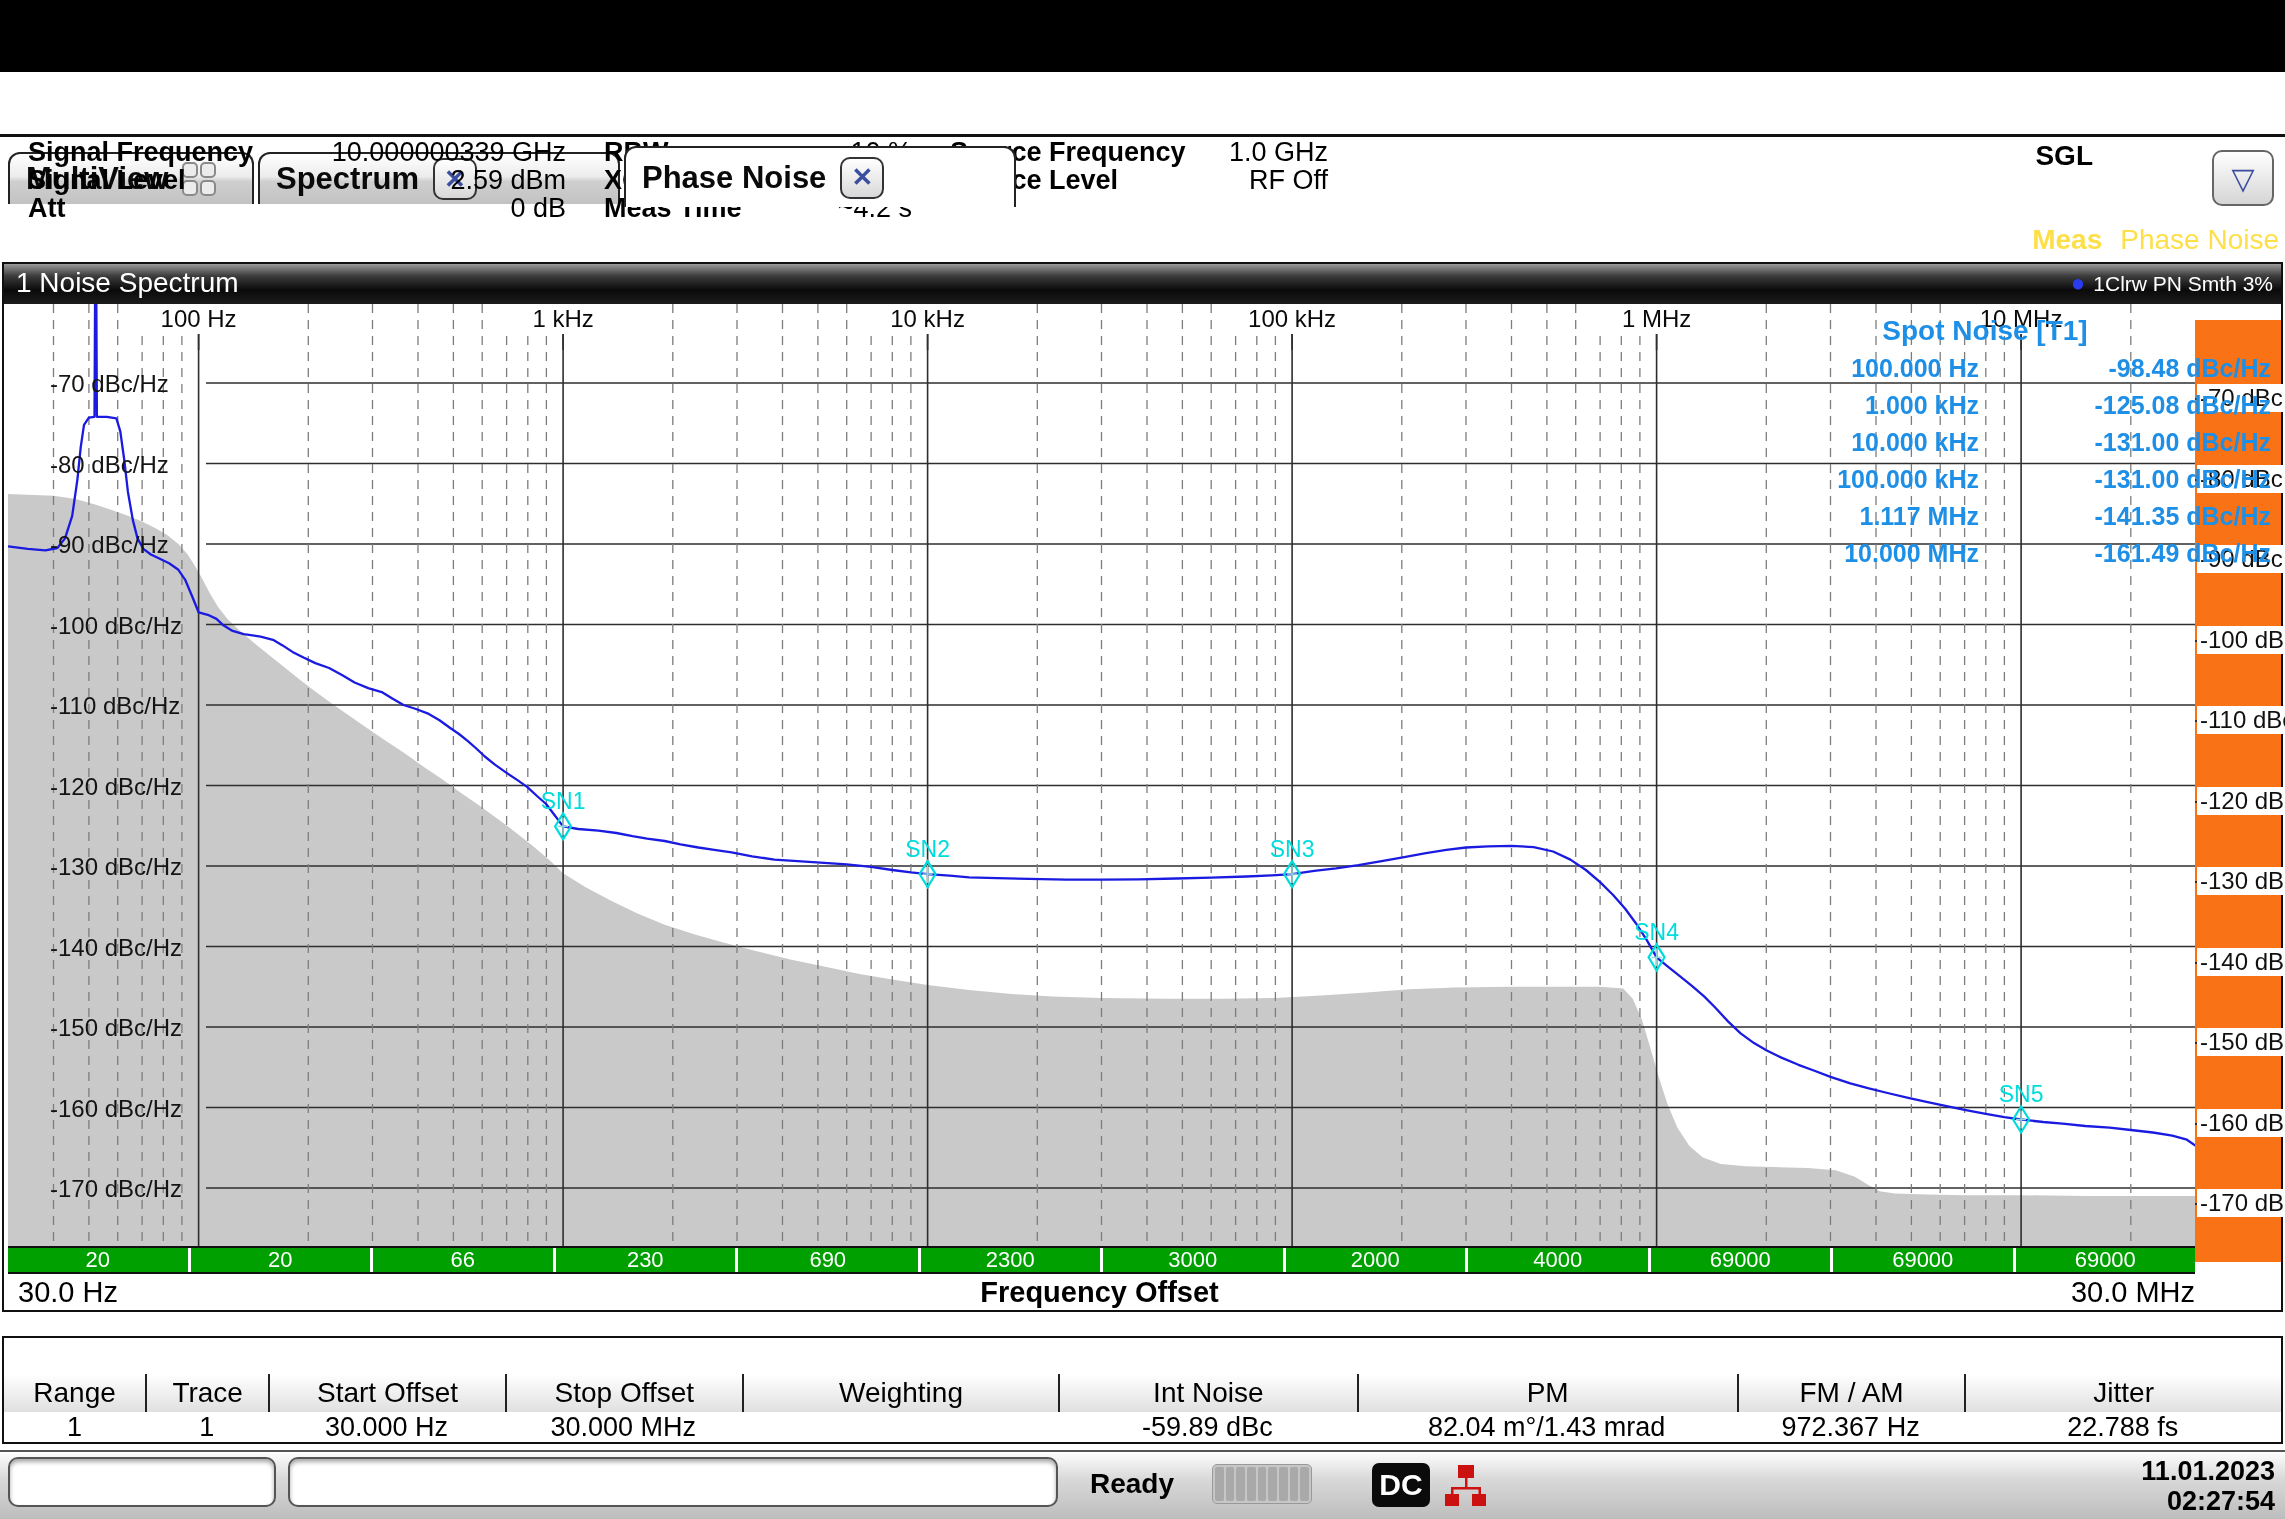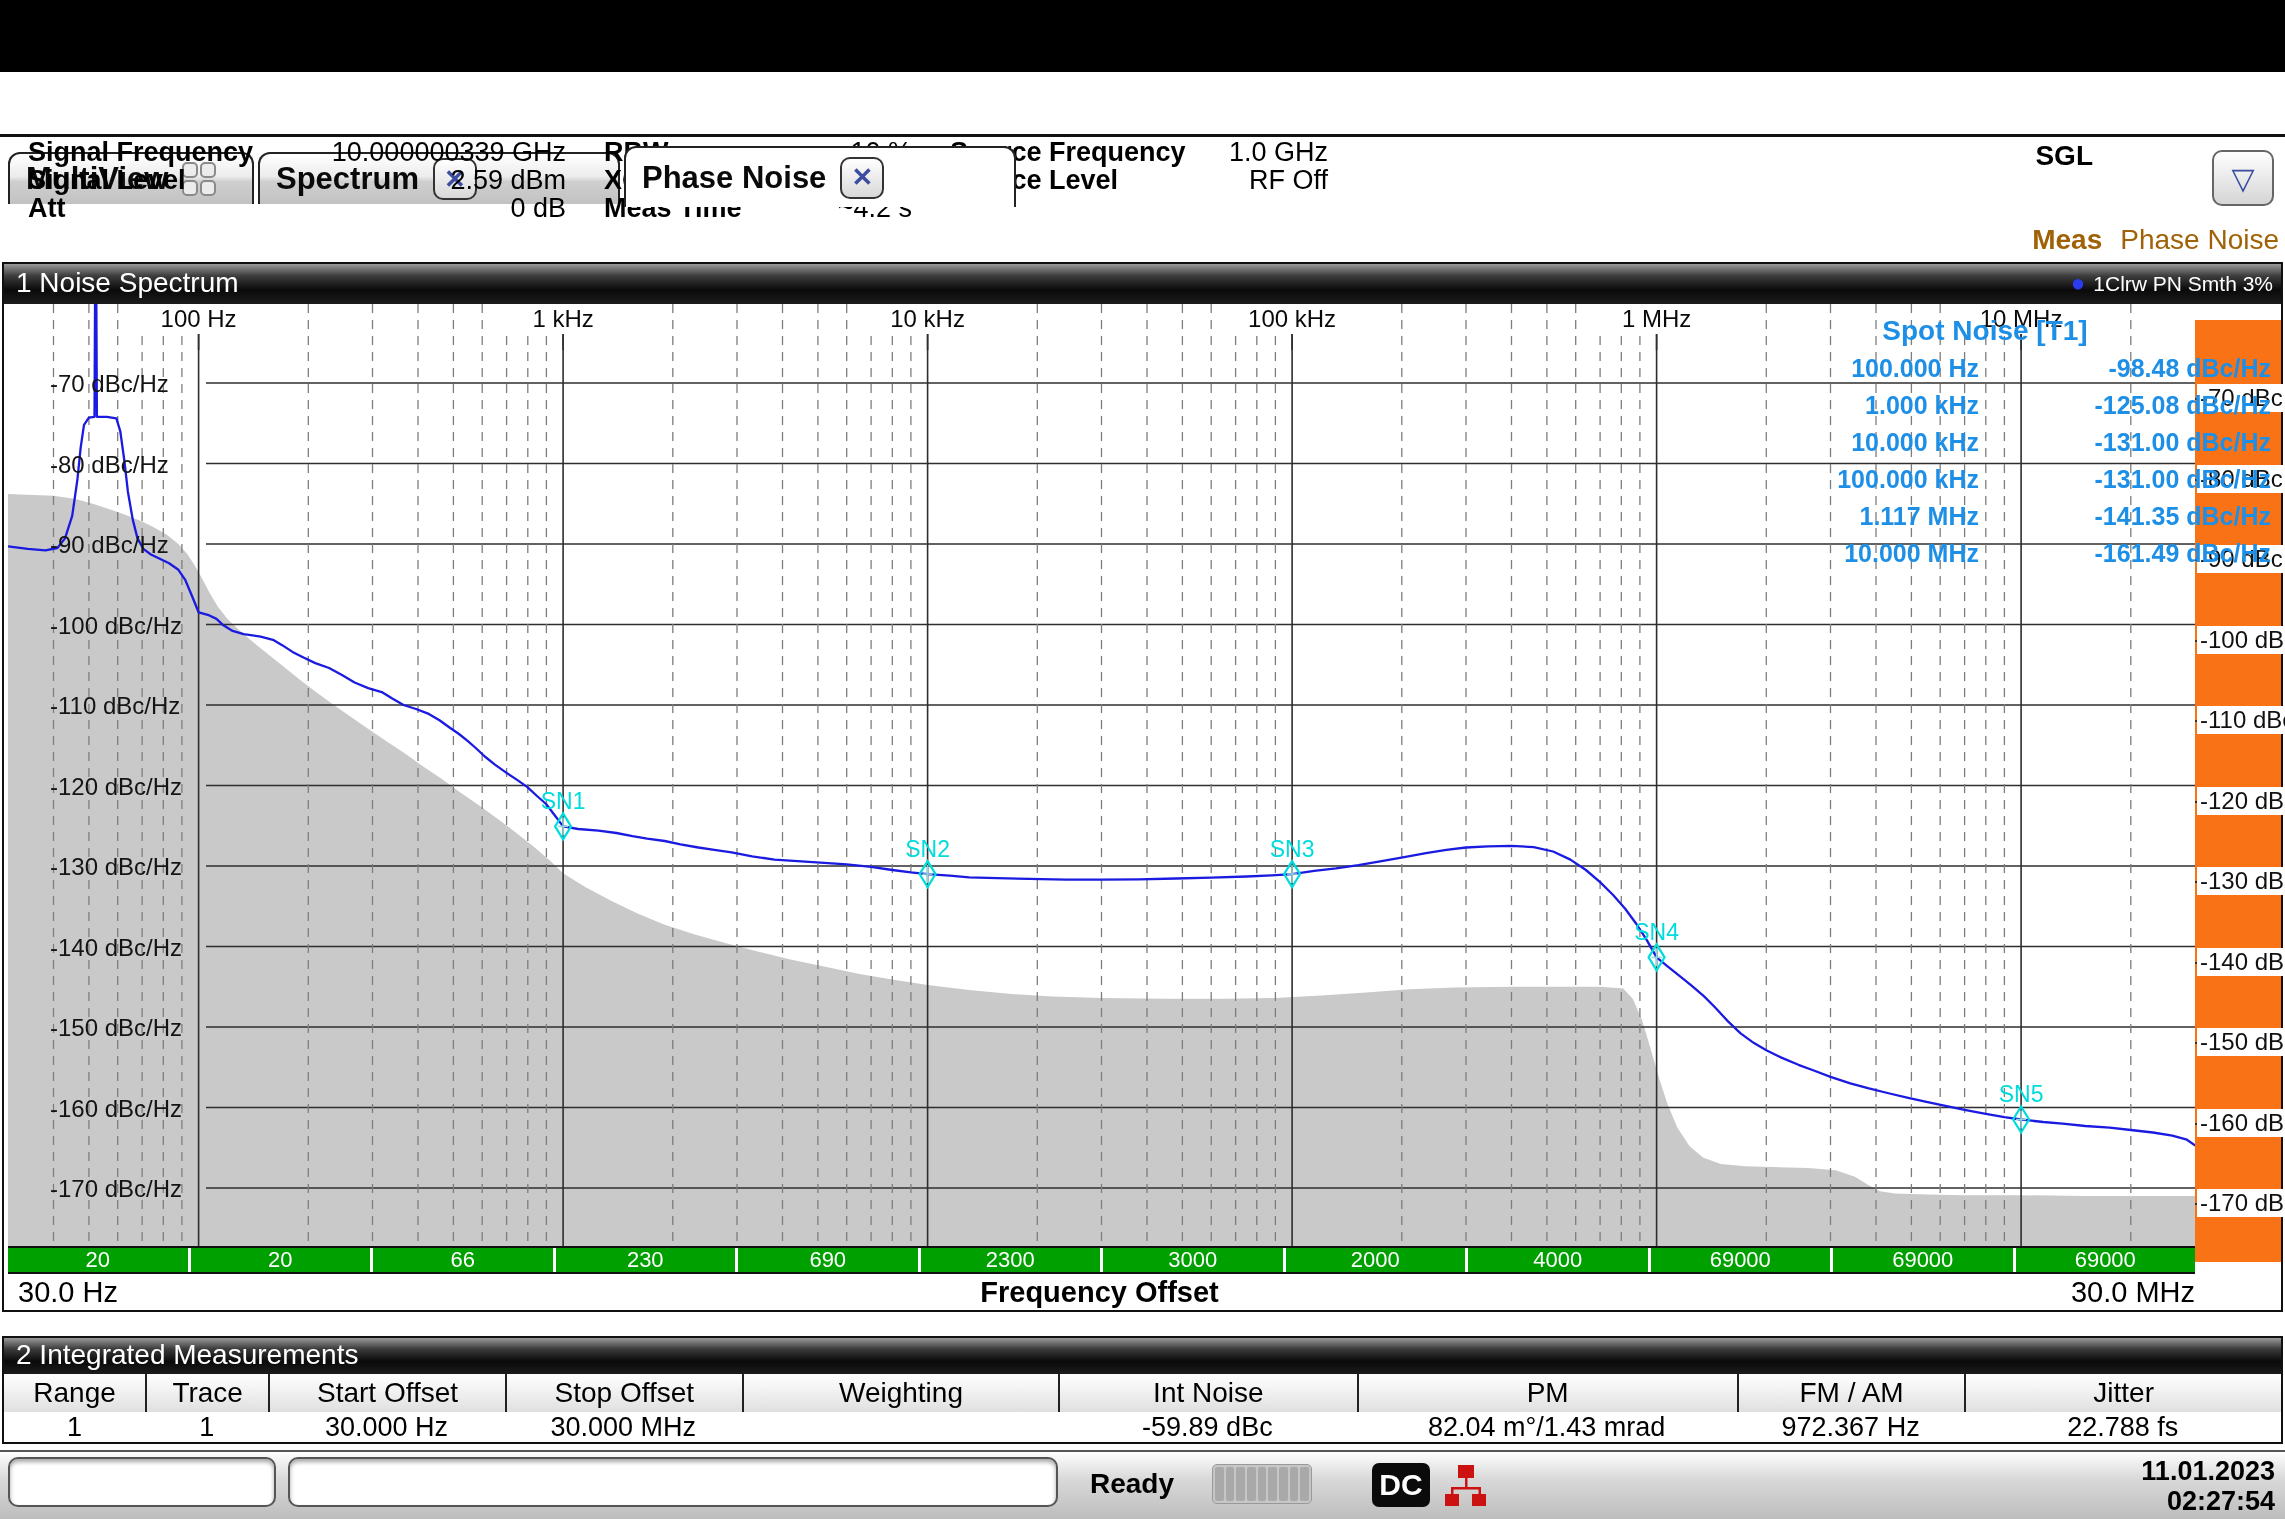--- a/index.html
+++ b/index.html
@@ -27,21 +27,21 @@
 
   
   .hcol{position:absolute;top:138px;}
   .hrow{position:relative;height:28px;line-height:28px;font-size:27px;}
   .hlabel{font-weight:bold;color:#000;}
   .hval{position:absolute;right:0;top:0;color:#000;font-weight:normal;}
   #hdr-col1{left:28px;width:538px;}
   #hdr-col2{left:604px;width:308px;}
   #hdr-col3{left:950px;width:378px;}
   .sgl{position:absolute;top:140px;right:192px;font-size:28px;font-weight:bold;color:#000;}
-  .meas{position:absolute;top:224px;right:6px;font-size:28px;color:#a16207;}
+  .meas{position:absolute;top:224px;right:6px;font-size:28px;color:#fde047;}
   .meas b{margin-right:18px;}
 
   
   .win{position:absolute;border:2px solid #101010;background:#fff;box-sizing:content-box;}
   #win1{left:2px;top:262px;width:2277px;height:1046px;}
   #win2{left:2px;top:1336px;width:2277px;height:104px;}
   .wtitle{height:40px;background:linear-gradient(180deg,#9a9a9a 0%,#3c3c3c 30%,#0a0a0a 65%,#1c1c1c 100%);
     color:#fff;font-size:28px;line-height:38px;padding-left:12px;position:relative;box-sizing:border-box;}
   #win2 .wtitle{height:36px;line-height:34px;}
   .legend{position:absolute;right:8px;top:0;height:38px;line-height:38px;font-size:21px;color:#fff;}
@@ -345,23 +345,20 @@
         <div class="gseg">69000</div>
       </div>
     <div class="axisrow">
       <span class="ax-start">30.0 Hz</span>
       <span class="ax-mid">Frequency Offset</span>
       <span class="ax-end">30.0 MHz</span>
     </div>
   </div>
 
   <div class="win" id="win2">
-    <div class="wtitle">
-      <span>2 Integrated Measurements</span>
-    </div>
     <div class="tblhead" id="tblhead">
         <div class="tcell" style="width: 6.2%;">Range</div>
         <div class="tcell" style="width: 5.4%;">Trace</div>
         <div class="tcell" style="width: 10.4%;">Start Offset</div>
         <div class="tcell" style="width: 10.4%;">Stop Offset</div>
         <div class="tcell" style="width: 13.9%;">Weighting</div>
         <div class="tcell" style="width: 13.1%;">Int Noise</div>
         <div class="tcell" style="width: 16.7%;">PM</div>
         <div class="tcell" style="width: 10%;">FM / AM</div>
         <div class="tcell" style="width: 13.9%;">Jitter</div>

